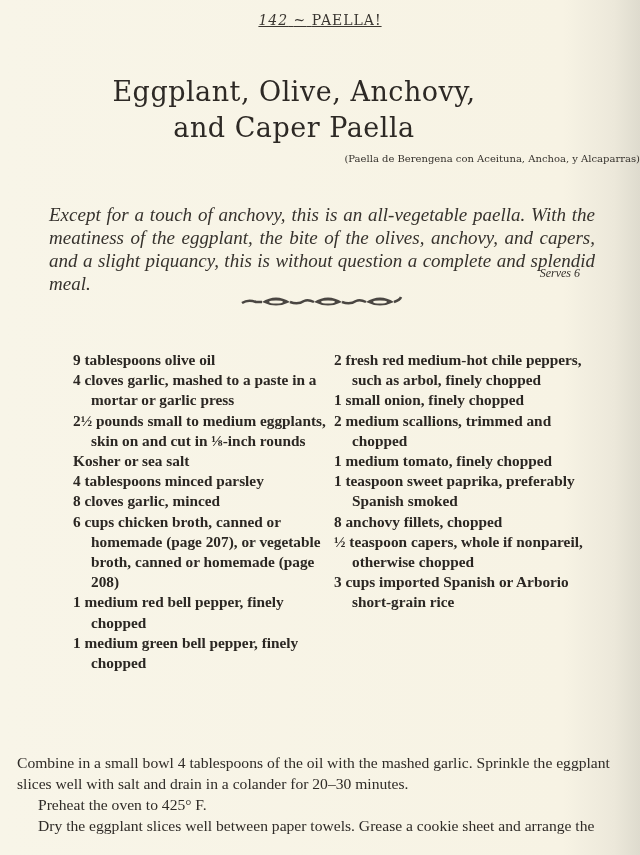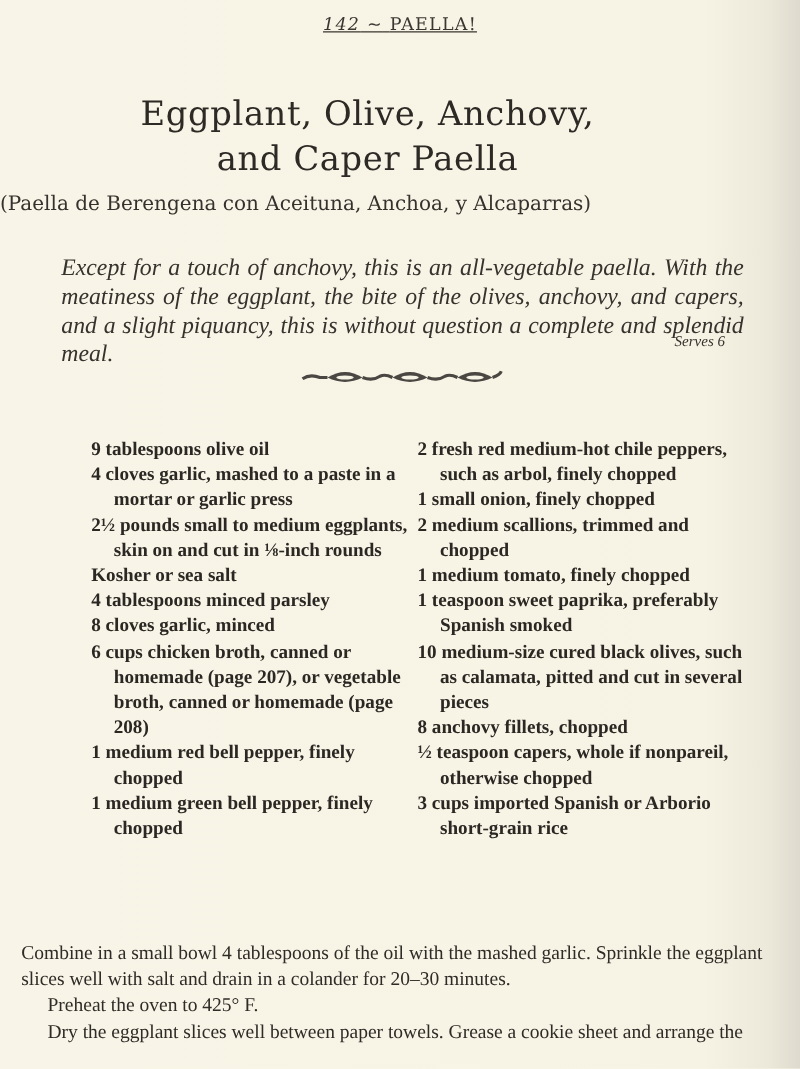--- a/index.html
+++ b/index.html
@@ -22,23 +22,23 @@
   .running-head .num { font-style: italic; }
   .title {
     position: absolute; top: 74px; left: 0; width: 588px;
     text-align: center;
     font-family: "DejaVu Serif", serif;
     font-size: 27px; line-height: 36px; color: #2d2925;
     letter-spacing: 0.5px;
   }
   .subtitle {
     position: absolute; top: 153px; left: 0; width: 640px;
-    text-align: left;
+    text-align: right;
     font-family: "DejaVu Serif", serif;
-    font-size: 16px; color: #35312c;
+    font-size: 10px; color: #35312c;
   }
   .intro {
     position: absolute; top: 203px; left: 49px; width: 546px;
     font-family: "Liberation Serif", serif;
     font-style: italic;
     font-size: 19px; line-height: 23px; color: #36322d;
     text-align: justify;
   }
   .serves {
     position: absolute; top: 266px; right: 60px;
@@ -111,21 +111,20 @@
     <div class="ing">1 medium red bell pepper, finely chopped</div>
     <div class="ing">1 medium green bell pepper, finely chopped</div>
   </div>
 
   <div class="col right">
     <div class="ing">2 fresh red medium-hot chile peppers, such as arbol, finely chopped</div>
     <div class="ing">1 small onion, finely chopped</div>
     <div class="ing">2 medium scallions, trimmed and chopped</div>
     <div class="ing">1 medium tomato, finely chopped</div>
     <div class="ing">1 teaspoon sweet paprika, preferably Spanish smoked</div>
-    <div class="ing">10 medium-size cured black olives, such as calamata, pitted and cut in several pieces</div>
     <div class="ing">8 anchovy fillets, chopped</div>
     <div class="ing">½ teaspoon capers, whole if nonpareil, otherwise chopped</div>
     <div class="ing">3 cups imported Spanish or Arborio short-grain rice</div>
   </div>
 
   <div class="method">
     <p>Combine in a small bowl 4 tablespoons of the oil with the mashed garlic. Sprinkle the eggplant slices well with salt and drain in a colander for 20–30 minutes.</p>
     <p class="indent">Preheat the oven to 425° F.</p>
     <p class="indent">Dry the eggplant slices well between paper towels. Grease a cookie sheet and arrange the</p>
   </div>

